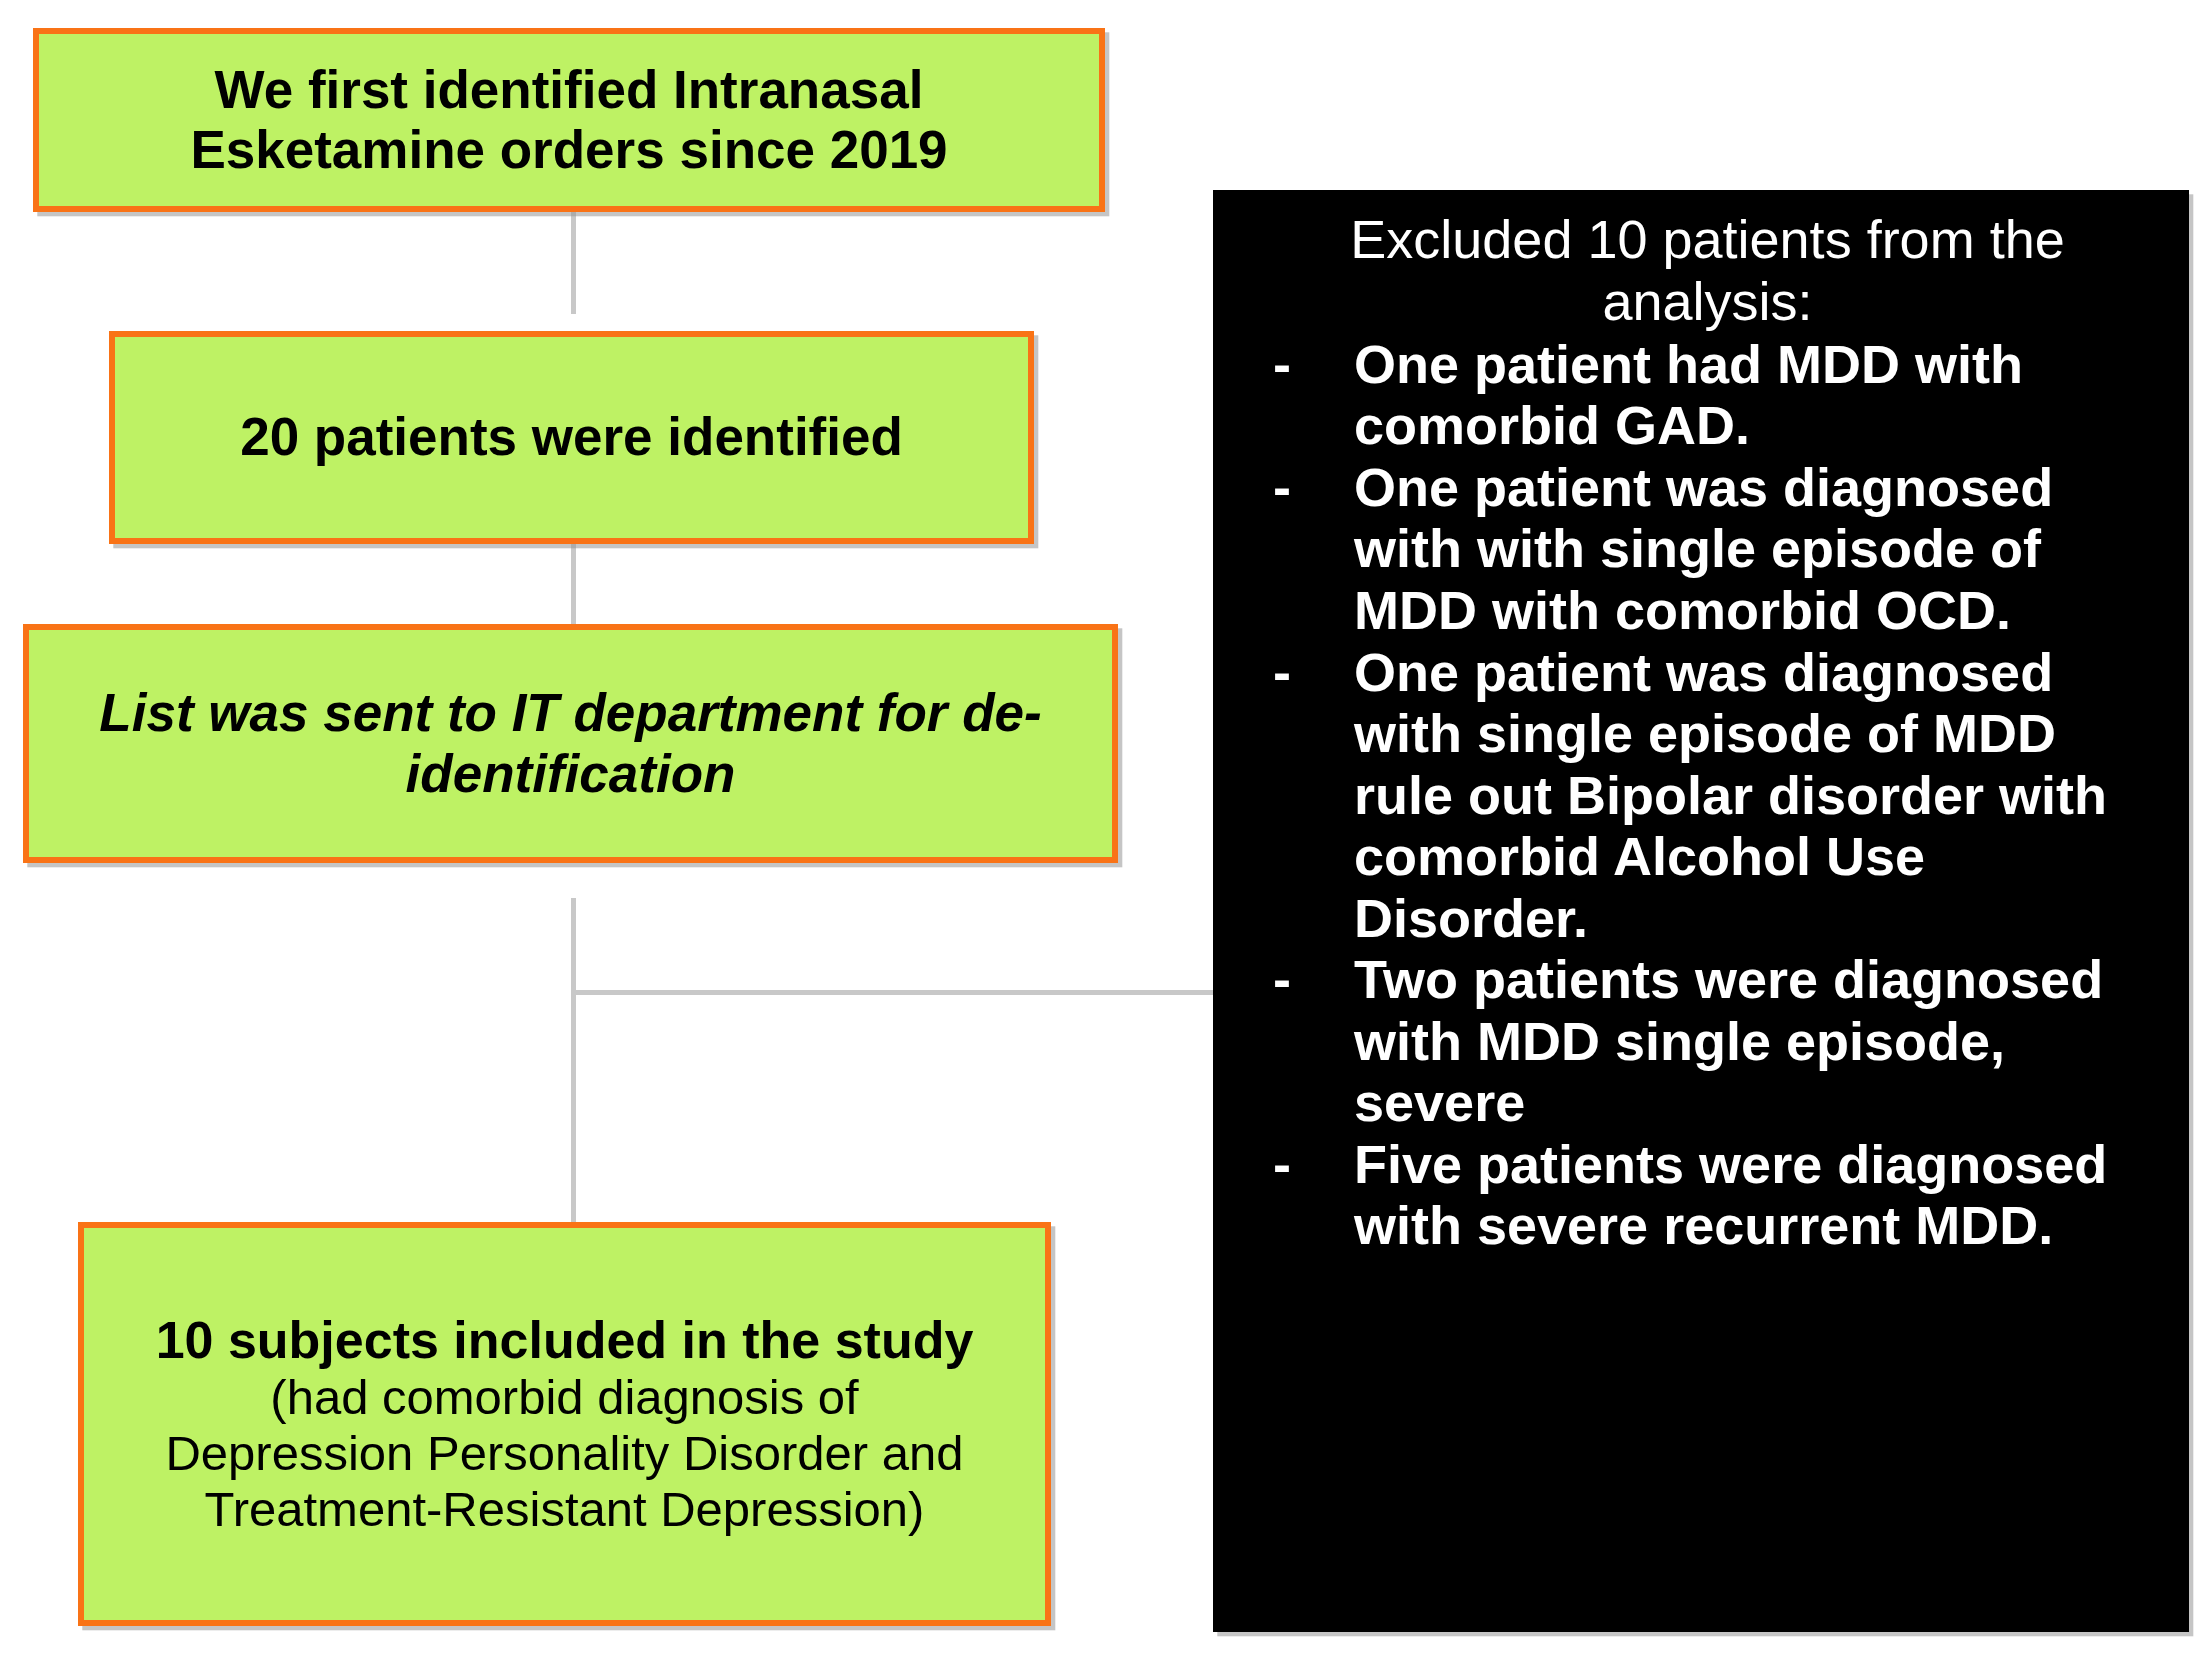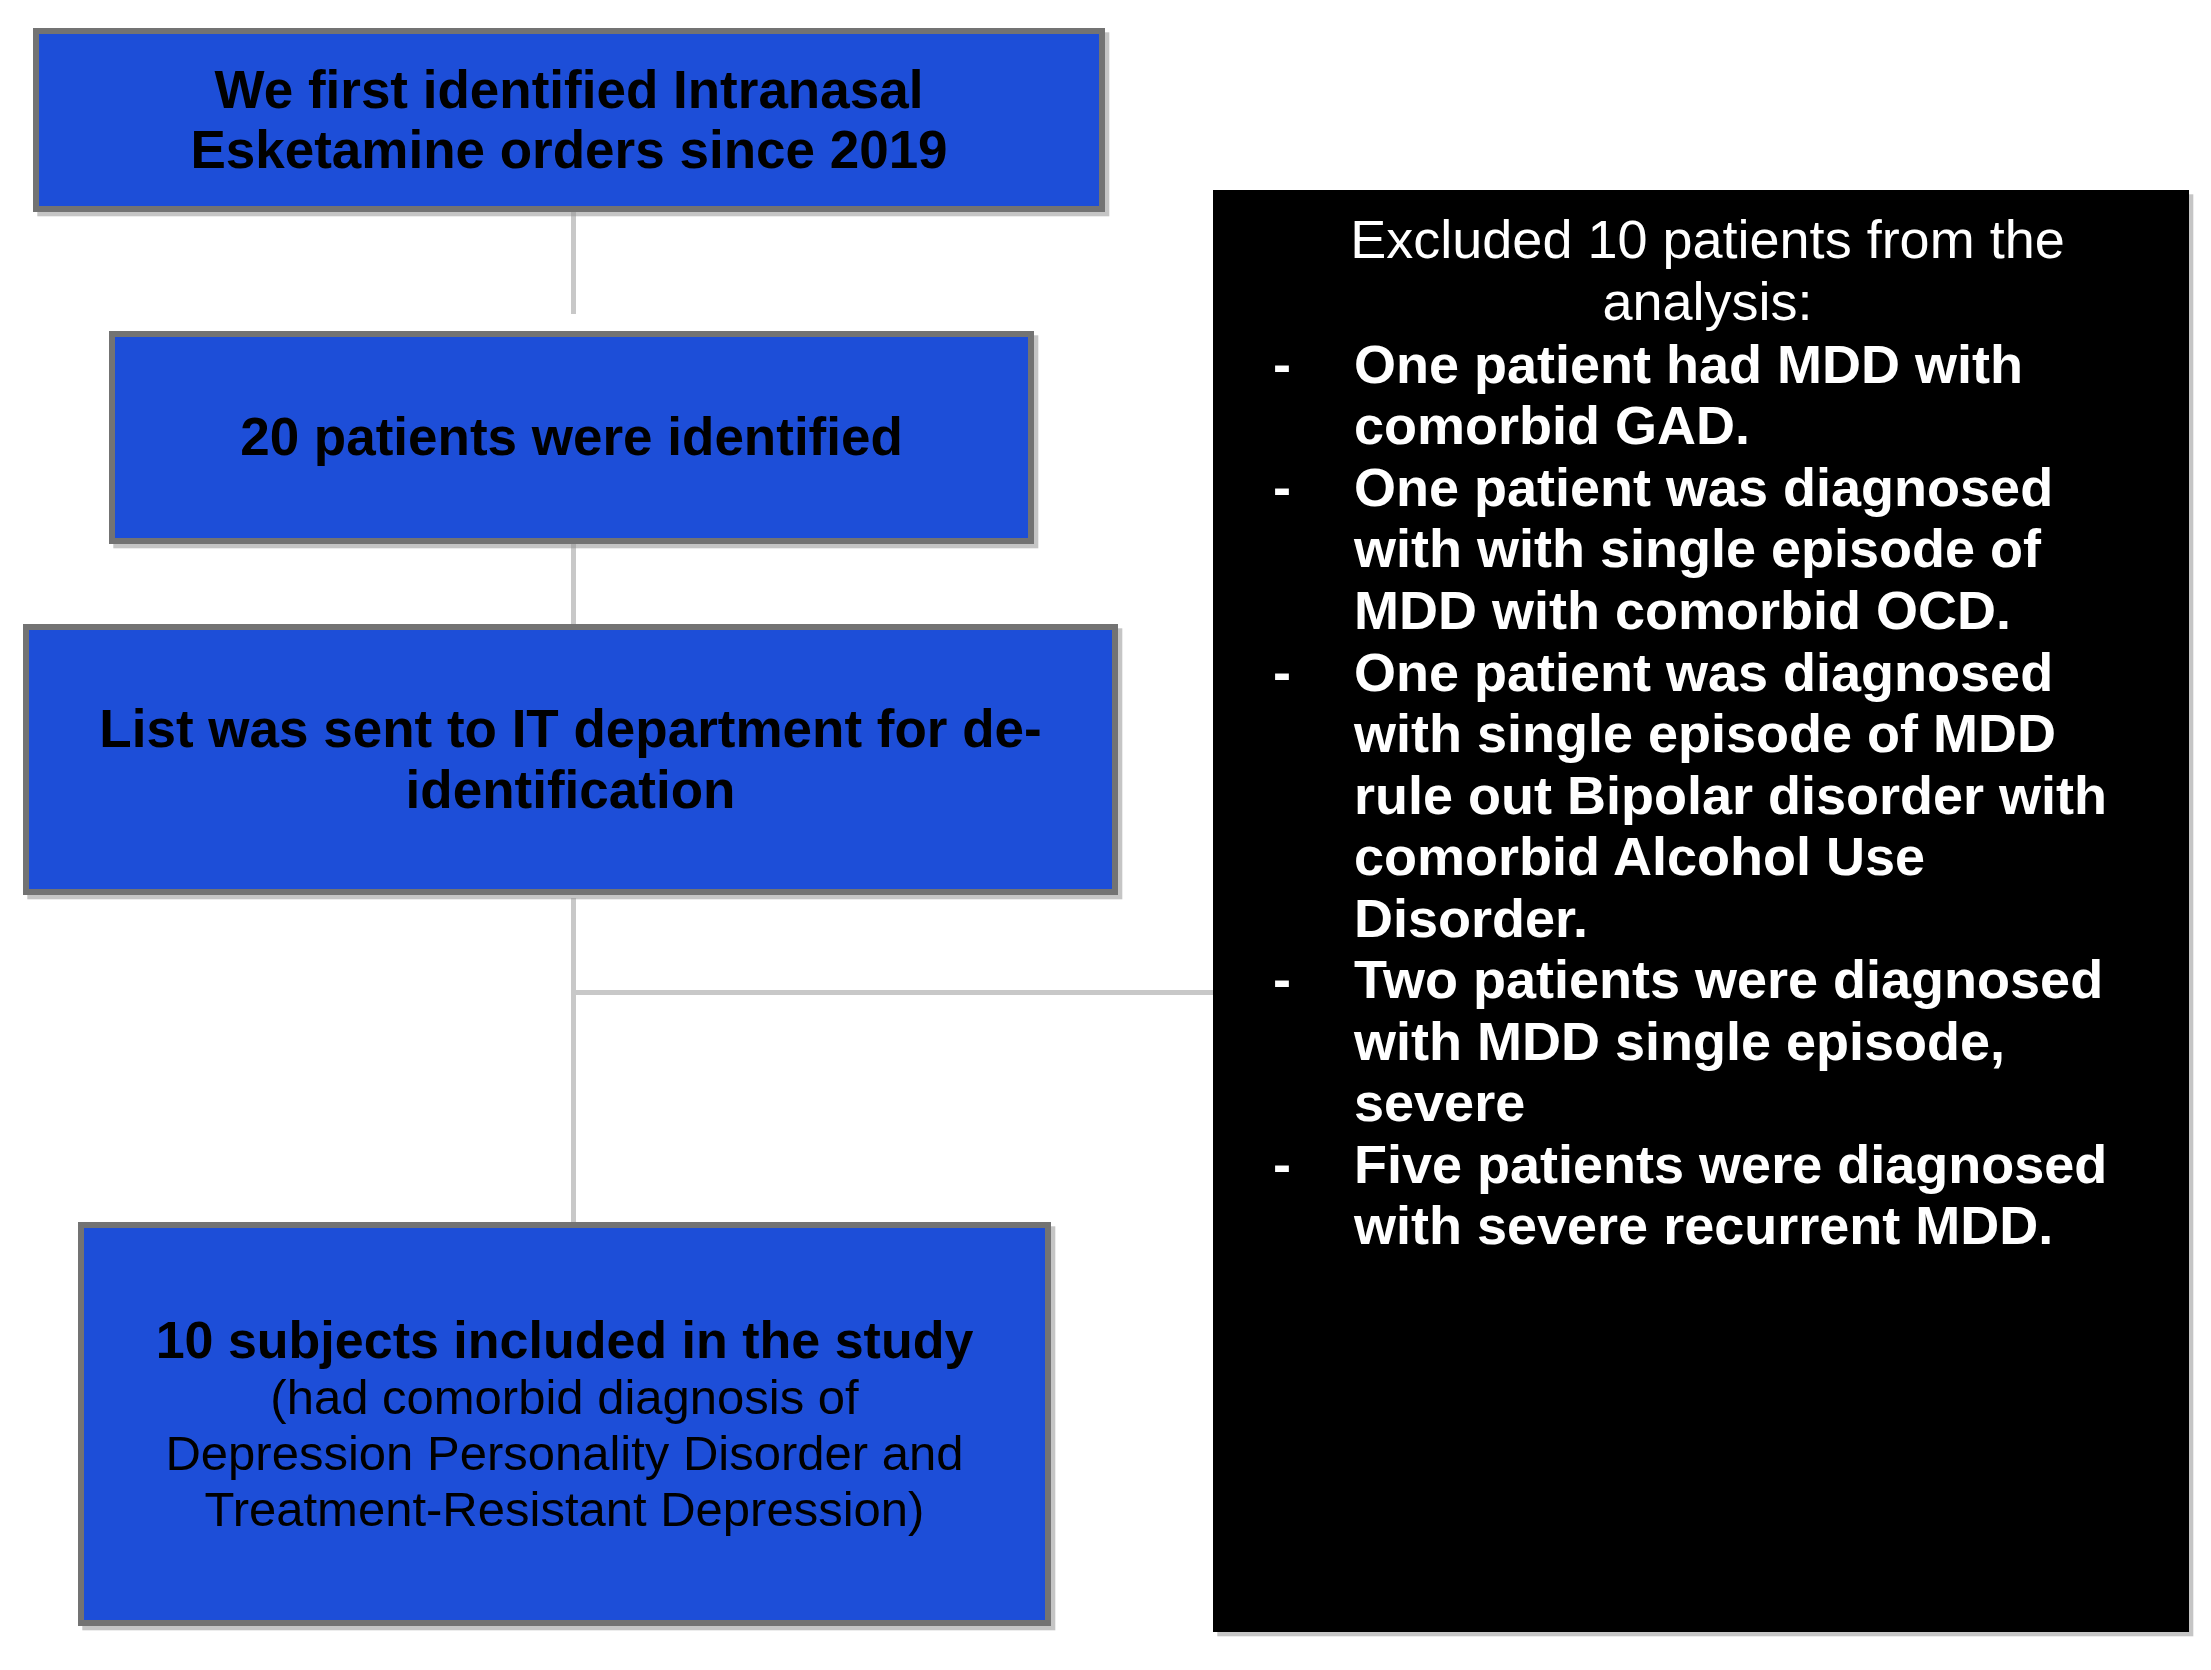--- a/index.html
+++ b/index.html
@@ -28,22 +28,22 @@
   .connector-h {
     position: absolute;
     height: 5.2px;
     background: #c8c8c8;
   }
 
   
   .flow-box {
     position: absolute;
     box-sizing: border-box;
-    background: #1d4ed8;
-    border: 6px solid #737373;
+    background: #bef264;
+    border: 6px solid #f97316;
     box-shadow: 4.3px 4.3px 0 0 rgba(150,150,150,0.55);
     display: flex;
     align-items: center;
     justify-content: center;
     padding: 8.6px 22.5px;
   }
   .flow-box .box-text {
     text-align: center;
     color: #000000;
     line-height: 1.14;
@@ -55,21 +55,21 @@
     font-weight: normal;
   }
 
   
   #box-identified-orders { left: 33px;  top: 28px;   width: 1072px; height: 184px; }
   #box-identified-orders .box-text { font-size: 53px; font-weight: bold; }
 
   #box-patients-identified { left: 109px; top: 311px; width: 925px; height: 213px; margin-top: 20px; }
   #box-patients-identified .box-text { font-size: 53px; font-weight: bold; }
 
-  #box-it-deidentification { left: 23px;  top: 624px; width: 1095px; height: 271px; }
+  #box-it-deidentification { left: 23px;  top: 624px; width: 1095px; height: 239px; font-style: italic; }
   #box-it-deidentification .box-text { font-size: 53px; font-weight: bold; }
 
   #box-included-subjects { left: 78px;  top: 1222px; width: 973px; height: 404px; }
   #box-included-subjects .box-text { font-size: 49px; }
   #box-included-subjects .bold-line { font-size: 52px; font-weight: bold; }
 
   
   #panel-excluded {
     position: absolute;
     left: 1213px;

